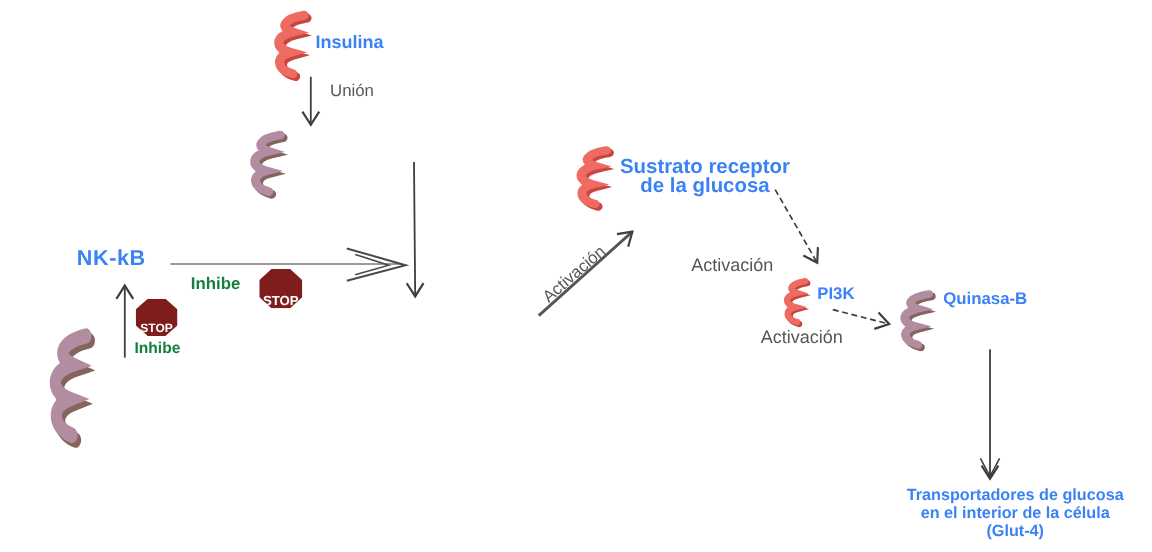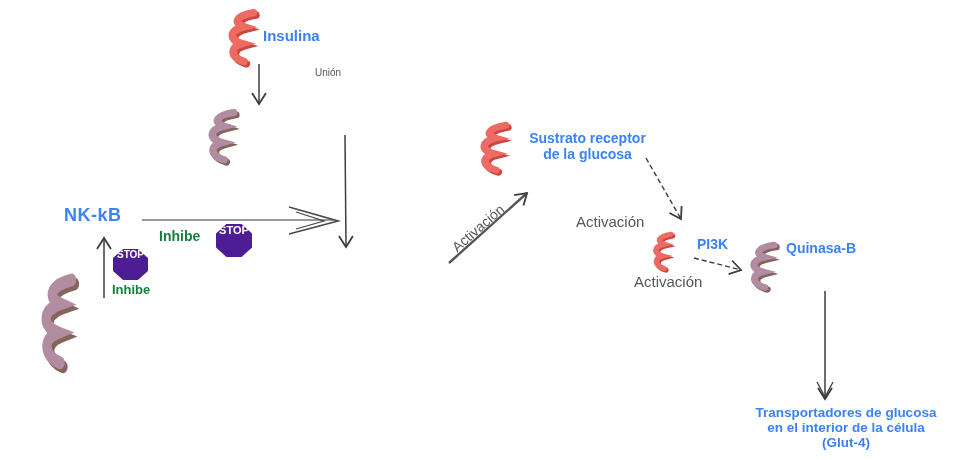--- a/index.html
+++ b/index.html
@@ -13,21 +13,21 @@
   .gray{color:#575757;font-weight:400;}
   .semi{color:#15803d;font-weight:600;}
   .center{text-align:center;white-space:normal;}
   .ribbon{position:absolute;}
   .ribbon path{fill:none;stroke-width:8;stroke-linecap:round;}
   .ribbon.red .main{stroke:#ee6b63;}
   .ribbon.red .shade{stroke:#c9463f;}
   .ribbon.purple .main{stroke:#b28da2;}
   .ribbon.purple .shade{stroke:#85645c;}
   .stop{
-    position:absolute;background:#4c1d95;color:#fff;display:flex;align-items:flex-start;justify-content:center;
+    position:absolute;background:#7f1d1d;color:#fff;display:flex;align-items:flex-end;justify-content:center;
     clip-path:polygon(29% 0,71% 0,100% 29%,100% 71%,71% 100%,29% 100%,0 71%,0 29%);
     font-weight:700;letter-spacing:0;
   }
   .rot{transform:rotate(-41deg);transform-origin:center center;}
 </style>
 </head>
 <body>
 
 <div class="stage">
 
@@ -84,33 +84,33 @@
   </svg>
 
   <div class="stop" style="left:216px;top:224px;width:36px;height:33px;font-size:11px;">
     <span>STOP</span>
   </div>
   <div class="stop" style="left:113px;top:249px;width:35px;height:31px;font-size:10px;">
     <span>STOP</span>
   </div>
 
   <div class="lbl bold" style="left:263px;top:27px;font-size:15px;">Insulina</div>
-  <div class="lbl gray" style="left:275px;top:67px;font-size:10px;margin-left:40px;">Unión</div>
+  <div class="lbl gray" style="left:275px;top:67px;font-size:14px;">Unión</div>
   <div class="lbl bold" style="left:64px;top:205px;font-size:18px;letter-spacing:0.5px;">NK-kB</div>
   <div class="lbl semi" style="left:159px;top:228px;font-size:14px;">Inhibe</div>
   <div class="lbl semi" style="left:112px;top:282px;font-size:13px;">Inhibe</div>
   <div class="lbl gray rot center" style="left:418px;top:220px;width:120px;font-size:14px;">Activación</div>
 
-  <div class="lbl bold center" style="left:510px;top:131px;width:155px;font-size:14px;line-height:15.5px;">
+  <div class="lbl bold center" style="left:510px;top:131px;width:155px;font-size:17px;line-height:15.5px;">
     <span style="display:block">Sustrato receptor</span>
     <span style="display:block">de la glucosa</span>
   </div>
 
   <div class="lbl gray" style="left:576px;top:213px;font-size:15px;">Activación</div>
-  <div class="lbl bold" style="left:681px;top:236px;font-size:14px;margin-left:16px;">PI3K</div>
+  <div class="lbl bold" style="left:681px;top:236px;font-size:14px;">PI3K</div>
   <div class="lbl gray" style="left:634px;top:273px;font-size:15px;">Activación</div>
   <div class="lbl bold" style="left:786px;top:240px;font-size:14px;">Quinasa-B</div>
 
   <div class="lbl bold center" style="left:716px;top:405px;width:260px;font-size:13.5px;line-height:15px;">
     <span style="display:block">Transportadores de glucosa</span>
     <span style="display:block">en el interior de la célula</span>
     <span style="display:block">(Glut-4)</span>
   </div>
 
 </div>

